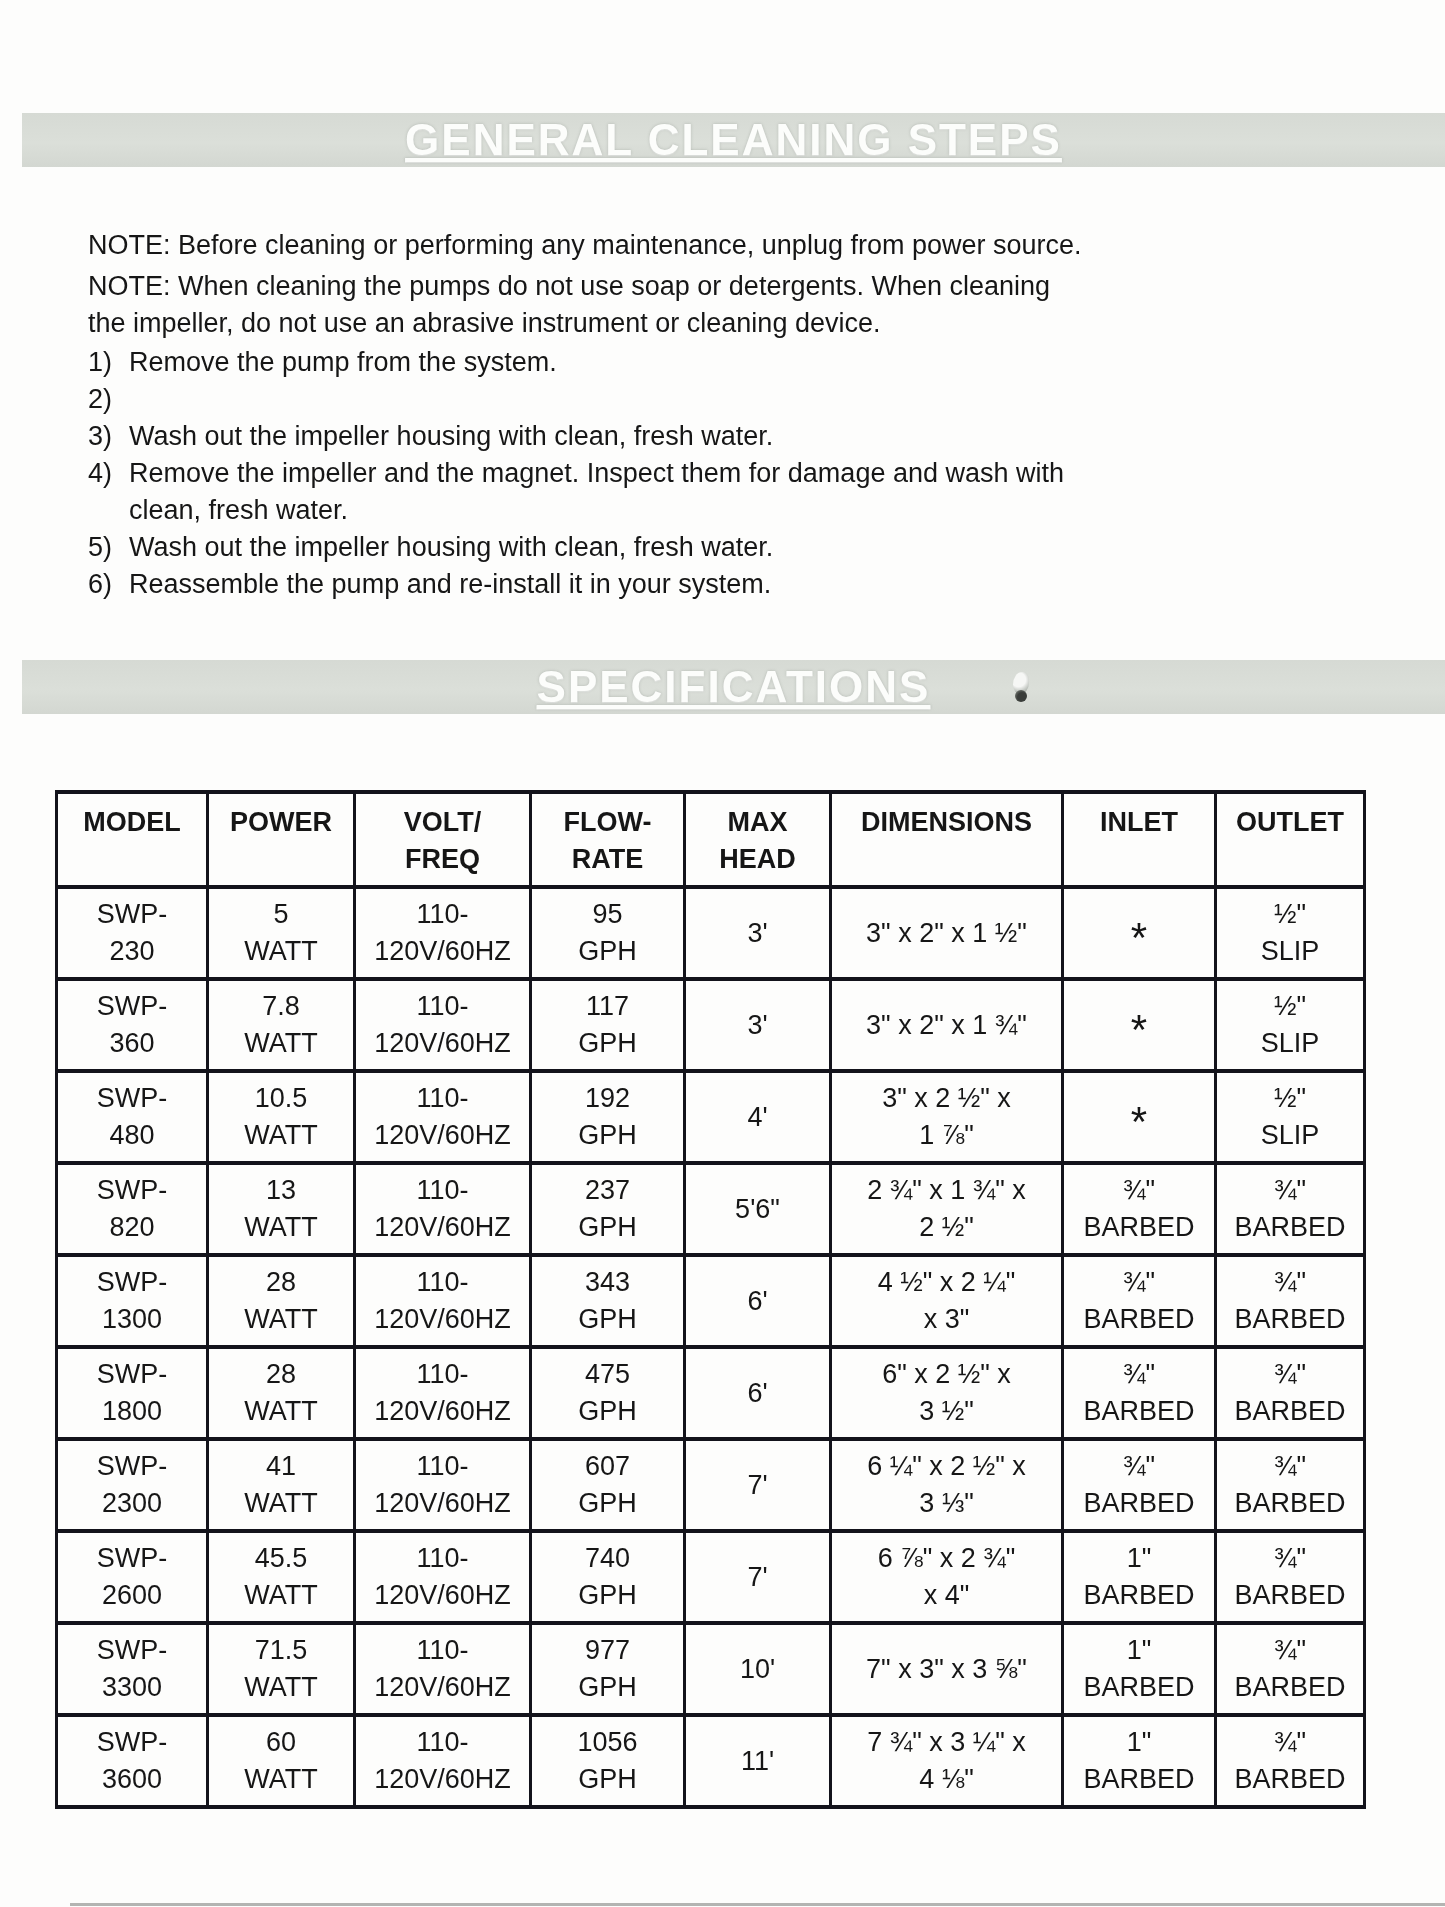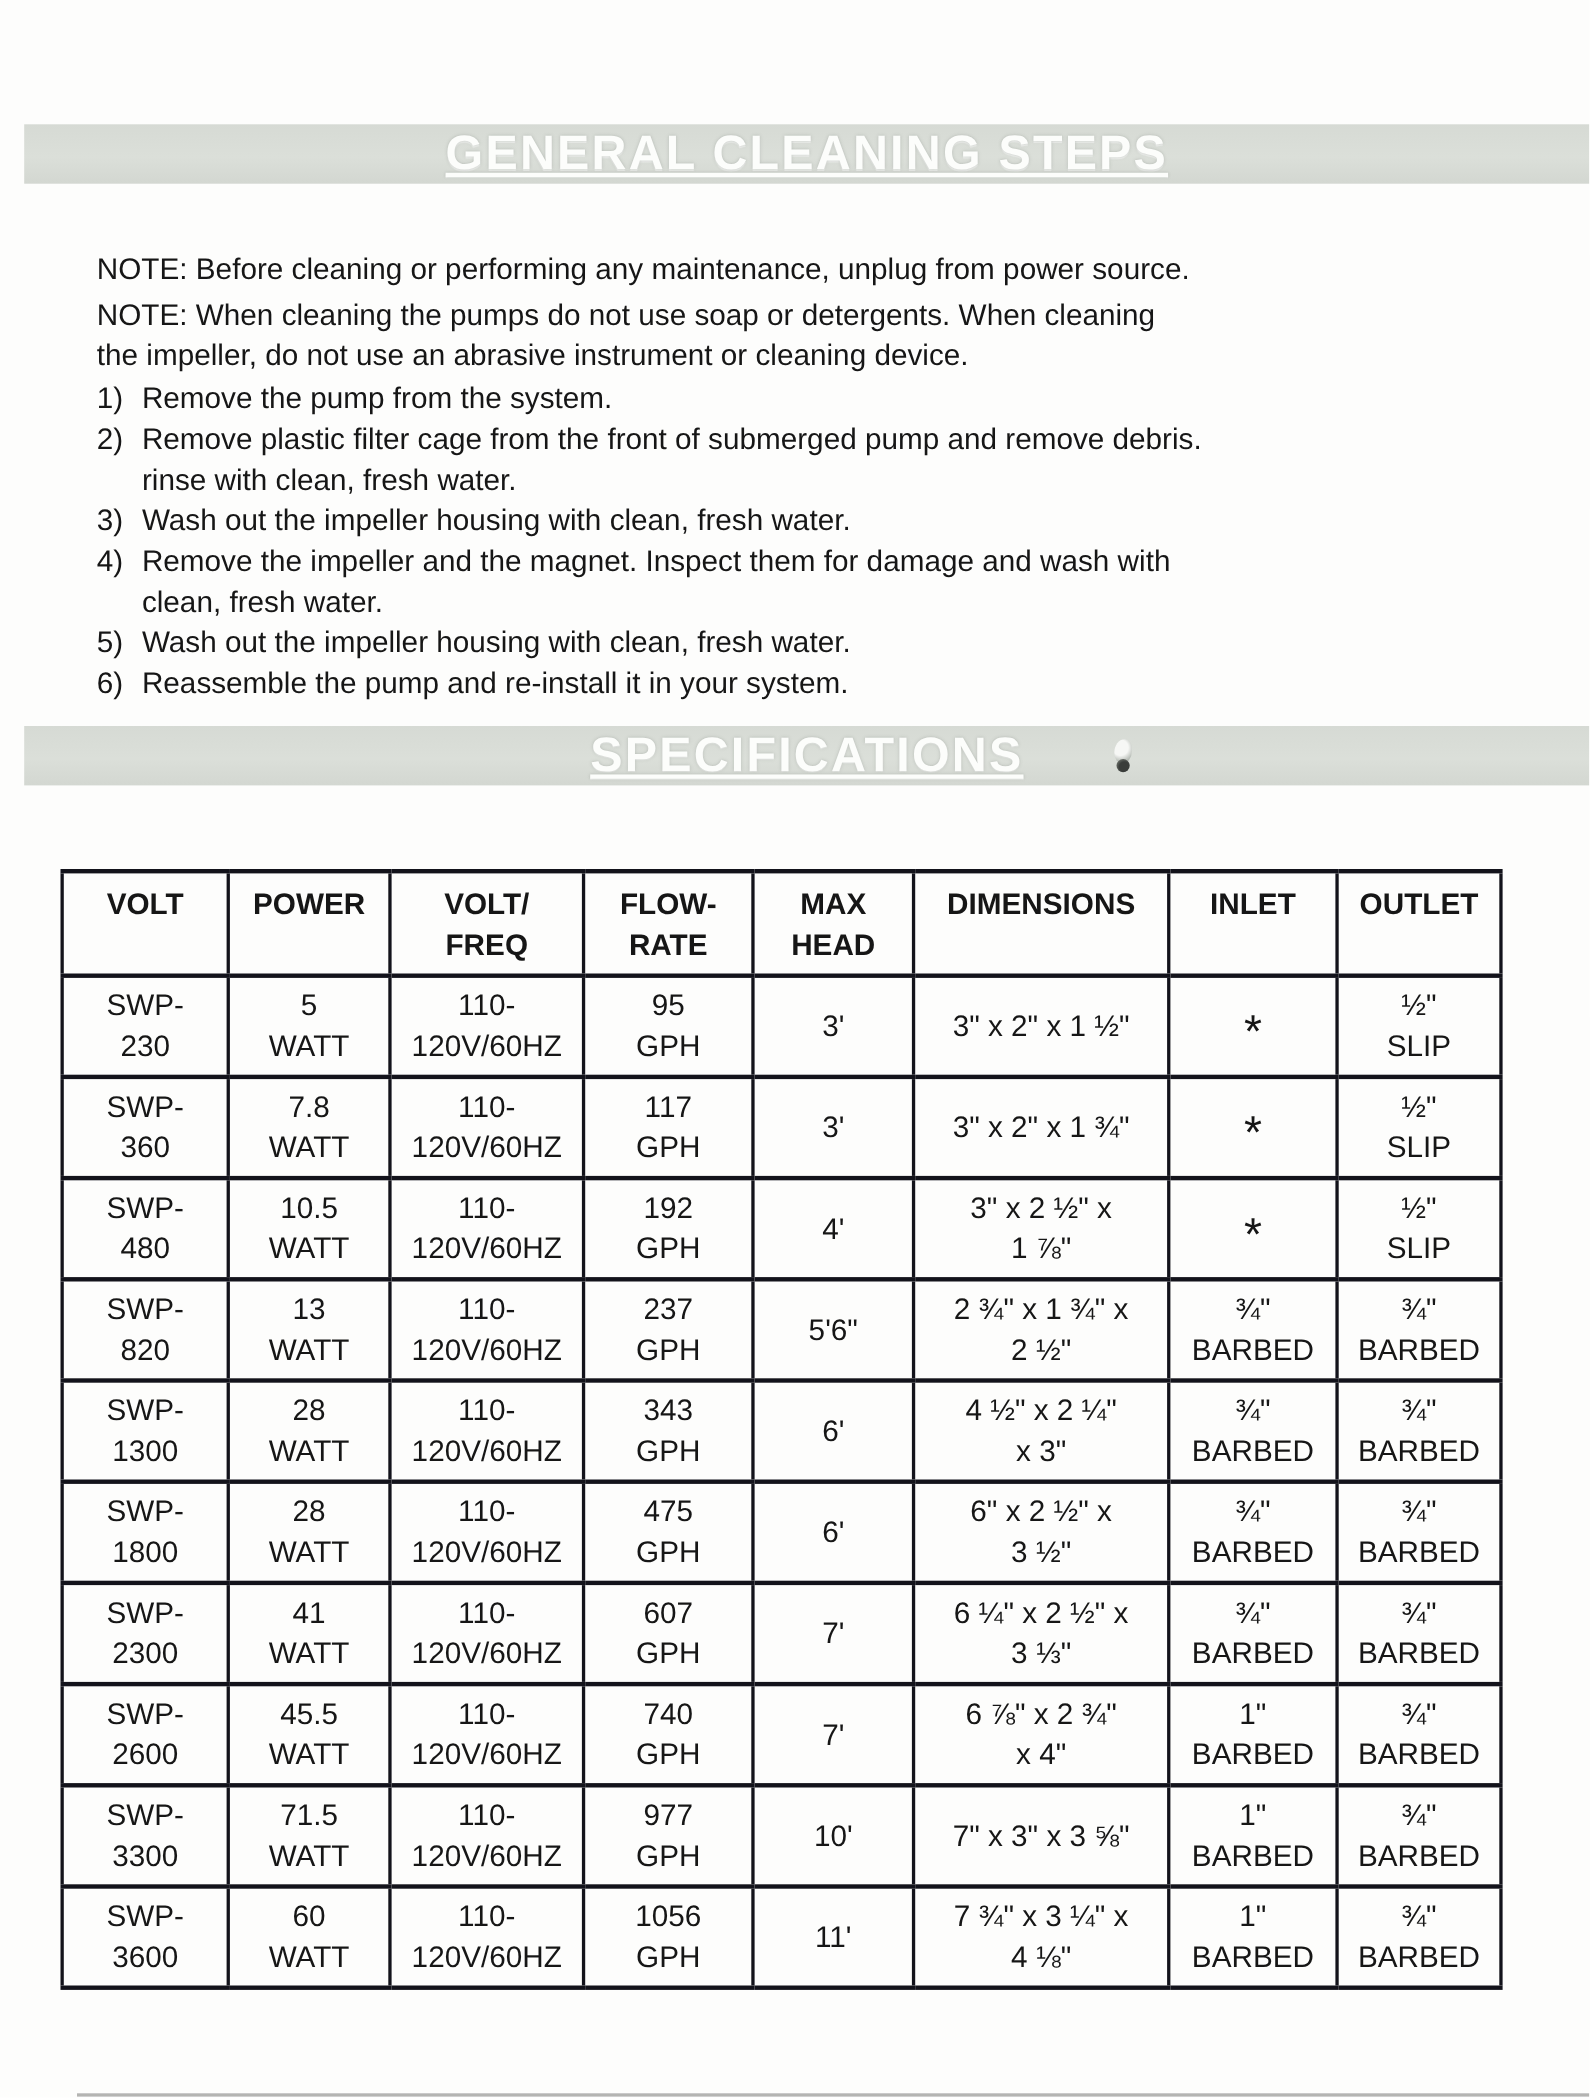--- a/index.html
+++ b/index.html
@@ -151,22 +151,20 @@
 the impeller, do not use an abrasive instrument or cleaning device.</p>
   </div>
 
   <ol class="steps">
     <li class="step">
       <span class="step-num">1)</span>
       <span class="step-text">Remove the pump from the system.</span>
     </li>
     <li class="step">
       <span class="step-num">2)</span>
-      <span class="step-text">Remove plastic filter cage from the front of submerged pump and remove debris.
-rinse with clean, fresh water.</span>
     </li>
     <li class="step">
       <span class="step-num">3)</span>
       <span class="step-text">Wash out the impeller housing with clean, fresh water.</span>
     </li>
     <li class="step">
       <span class="step-num">4)</span>
       <span class="step-text">Remove the impeller and the magnet. Inspect them for damage and wash with
 clean, fresh water.</span>
     </li>
@@ -191,21 +189,21 @@
       <col style="width:147px">
       <col style="width:176px">
       <col style="width:154px">
       <col style="width:146px">
       <col style="width:232px">
       <col style="width:153px">
       <col style="width:149px">
     </colgroup>
     <thead>
       <tr>
-        <th>VOLT</th>
+        <th>MODEL</th>
         <th>POWER</th>
         <th>VOLT/
 FREQ</th>
         <th>FLOW-
 RATE</th>
         <th>MAX
 HEAD</th>
         <th>DIMENSIONS</th>
         <th>INLET</th>
         <th>OUTLET</th>

